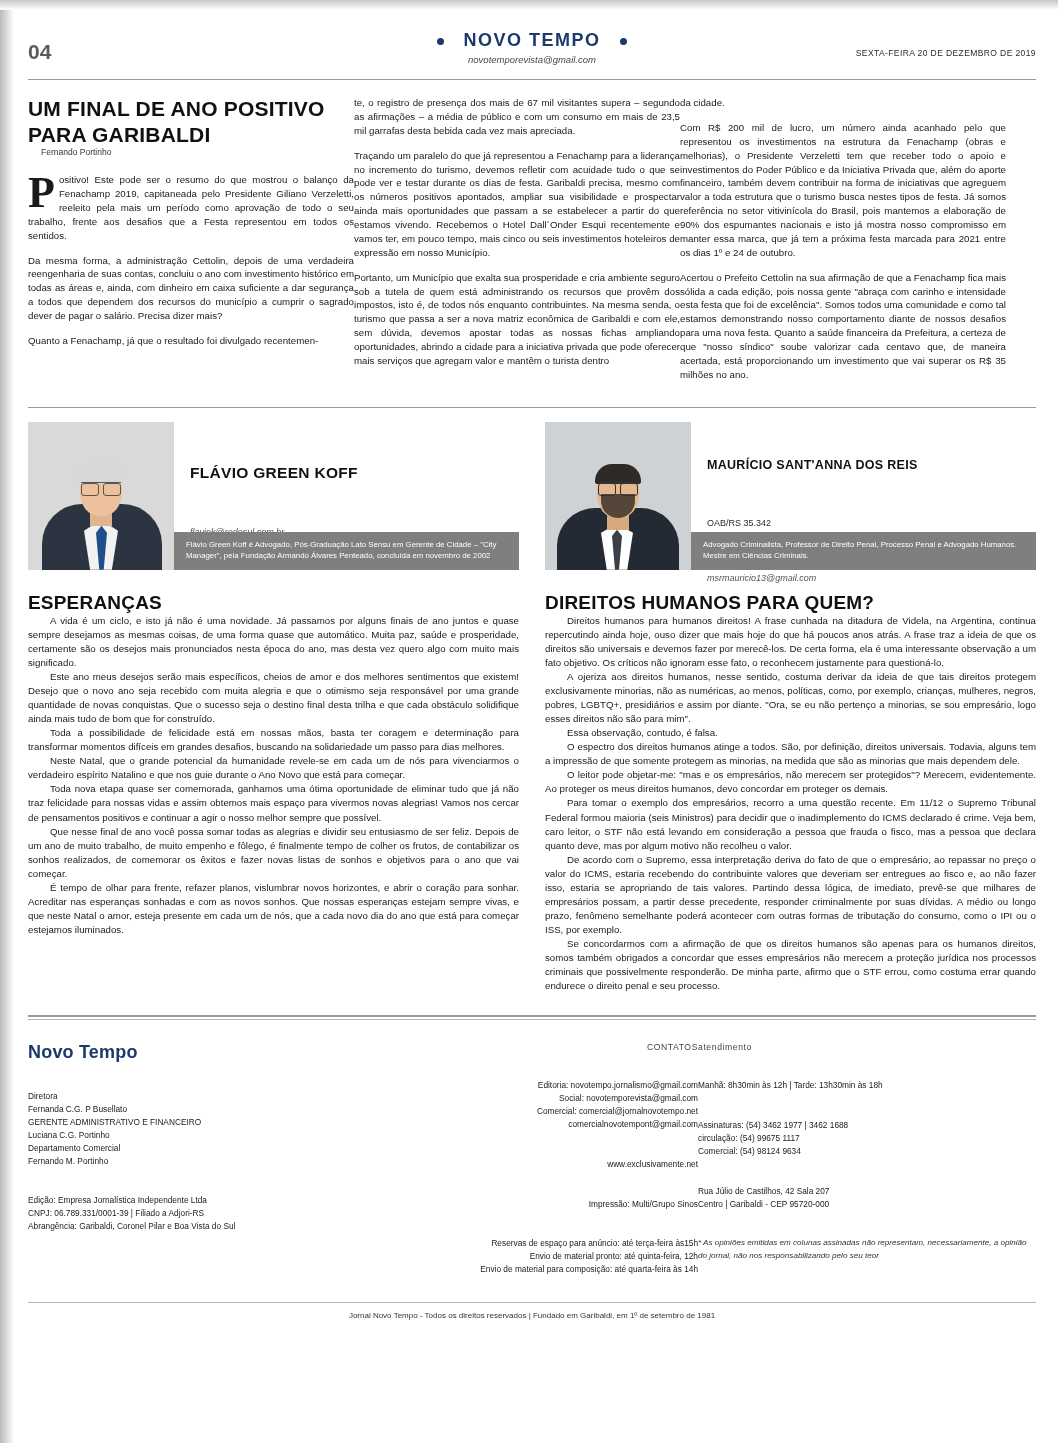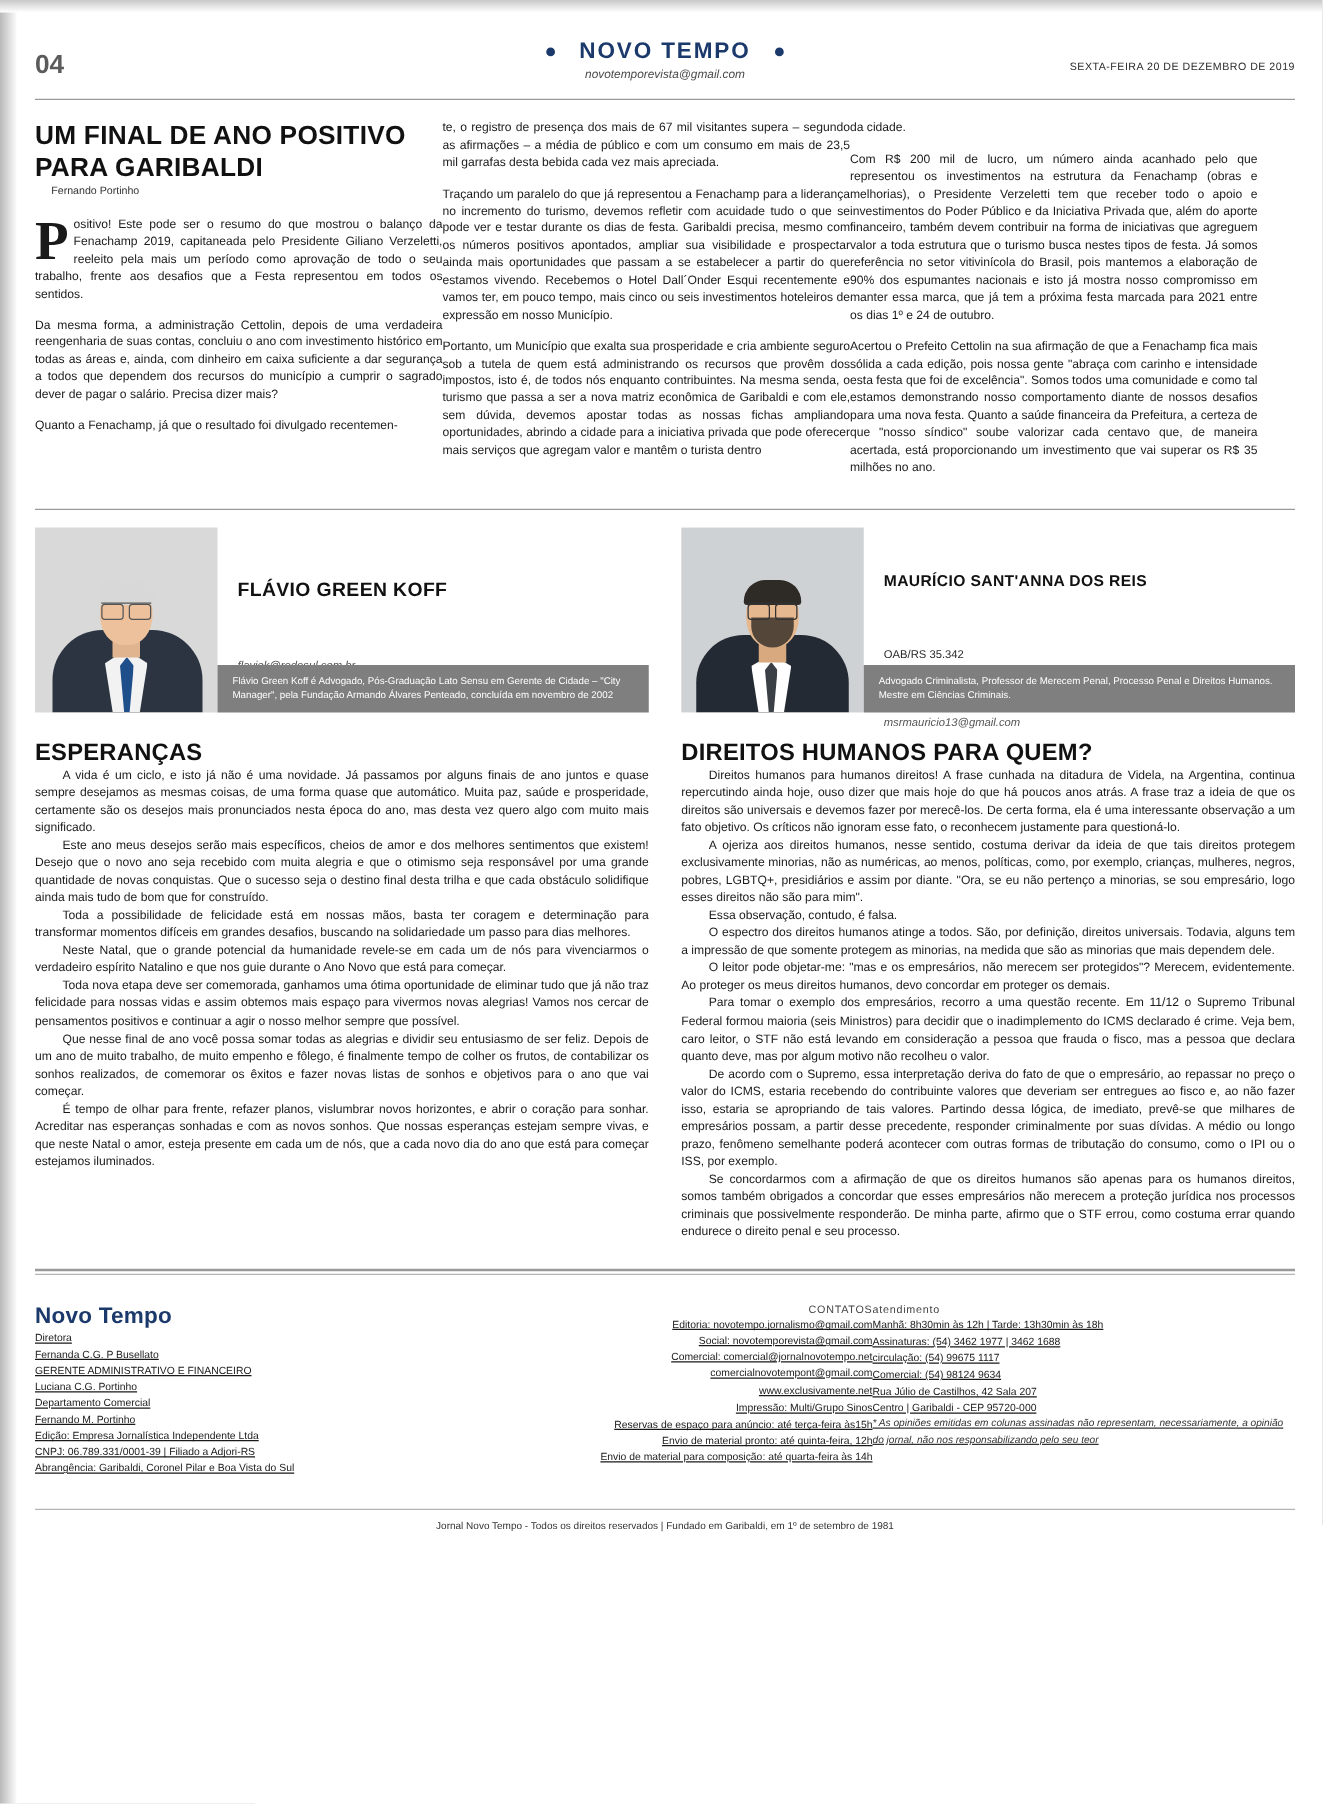--- a/index.html
+++ b/index.html
@@ -222,21 +222,21 @@
     font-size: 18px;
     font-weight: bold;
     color: #1b3a6b;
     letter-spacing: 0.2px;
   }
   .f-text {
     font-size: 8.3px;
     line-height: 1.55;
     color: #1a1a1a;
   }
-  .f-block { margin-top: 1px; text-decoration: underline; }
+  .f-block { margin-top: 27px; }
   .f-label {
     font-size: 8.6px;
     color: #444;
     letter-spacing: 0.6px;
   }
   .f-note {
     font-size: 8.1px;
     font-style: italic;
     color: #333;
     line-height: 1.5;
@@ -383,21 +383,21 @@
             <div class="author-name">FLÁVIO GREEN KOFF</div>
             <div class="author-mail">flaviok@redesul.com.br</div>
             <div class="author-bio">Flávio Green Koff é Advogado, Pós-Graduação Lato Sensu em Gerente de Cidade – "City Manager", pela Fundação Armando Álvares Penteado, concluída em novembro de 2002</div>
           </div>
         </div>
         <div class="art-title">ESPERANÇAS</div>
         <p class="col-body firstp">A vida é um ciclo, e isto já não é uma novidade. Já passamos por alguns finais de ano juntos e quase sempre desejamos as mesmas coisas, de uma forma quase que automático. Muita paz, saúde e prosperidade, certamente são os desejos mais pronunciados nesta época do ano, mas desta vez quero algo com muito mais significado.</p>
         <p class="col-body">Este ano meus desejos serão mais específicos, cheios de amor e dos melhores sentimentos que existem!  Desejo que o novo ano seja recebido com muita alegria e que o otimismo seja responsável por uma grande quantidade de novas conquistas. Que o sucesso seja o destino final desta trilha e que cada obstáculo solidifique ainda mais tudo de bom que for construído.</p>
         <p class="col-body">Toda a possibilidade de felicidade está em nossas mãos, basta ter coragem e determinação para transformar momentos difíceis em grandes desafios, buscando na solidariedade um passo para dias melhores.</p>
         <p class="col-body">Neste Natal, que o grande potencial da humanidade revele-se em cada um de nós para vivenciarmos o verdadeiro espírito Natalino e que nos guie durante o Ano Novo que está para começar.</p>
-        <p class="col-body">Toda nova etapa deve ser comemorada, ganhamos uma ótima oportunidade de eliminar tudo que já não traz felicidade para nossas vidas e assim obtemos mais espaço para vivermos novas alegrias! Vamos nos cercar de pensamentos positivos e continuar a agir o nosso melhor sempre que possível.</p>
+        <p class="col-body">Toda nova etapa quase ser comemorada, ganhamos uma ótima oportunidade de eliminar tudo que já não traz felicidade para nossas vidas e assim obtemos mais espaço para vivermos novas alegrias! Vamos nos cercar de pensamentos positivos e continuar a agir o nosso melhor sempre que possível.</p>
         <p class="col-body">Que nesse final de ano você possa somar todas as alegrias e dividir seu entusiasmo de ser feliz. Depois de um ano de muito trabalho, de muito empenho e fôlego, é finalmente tempo de colher os frutos, de contabilizar os sonhos realizados, de comemorar os êxitos e fazer novas listas de sonhos e objetivos para o ano que vai começar.</p>
         <p class="col-body">É tempo de olhar para frente, refazer planos, vislumbrar novos horizontes, e abrir o coração para sonhar. Acreditar nas esperanças sonhadas e com as novos sonhos. Que nossas esperanças estejam sempre vivas, e que neste Natal o amor, esteja presente em cada um de nós, que a cada novo dia do ano que está para começar estejamos iluminados.</p>
       </div>
 
       <div class="col2">
         <div class="author-block">
           <div class="photo">
             <div class="p2-bg"></div>
             <div class="p2-suit"></div>
             <div class="p2-shirt"></div>
@@ -405,21 +405,21 @@
             <div class="p2-neck"></div>
             <div class="p2-head"></div>
             <div class="p2-beard"></div>
             <div class="p2-hair"></div>
             <div class="p2-glass"></div>
           </div>
           <div class="author-side">
             <div class="author-name small">MAURÍCIO SANT'ANNA DOS REIS</div>
             <div class="author-sub">OAB/RS 35.342</div>
             <div class="author-mail">msrmauricio13@gmail.com</div>
-            <div class="author-bio">Advogado Criminalista, Professor de Merecem Penal, Processo Penal e Direitos Humanos. Mestre em Ciências Criminais.</div>
+            <div class="author-bio">Advogado Criminalista, Professor de Direito Penal, Processo Penal e Advogado Humanos. Mestre em Ciências Criminais.</div>
           </div>
         </div>
         <div class="art-title">DIREITOS HUMANOS PARA QUEM?</div>
         <p class="col-body firstp">Direitos humanos para humanos direitos! A frase cunhada na ditadura de Videla, na Argentina, continua repercutindo ainda hoje, ouso dizer que mais hoje do que há poucos anos atrás. A frase traz a ideia de que os direitos são universais e devemos fazer por merecê-los. De certa forma, ela é uma interessante observação a um fato objetivo. Os críticos não ignoram esse fato, o reconhecem justamente para questioná-lo.</p>
         <p class="col-body">A ojeriza aos direitos humanos, nesse sentido, costuma derivar da ideia de que tais direitos protegem exclusivamente minorias, não as numéricas, ao menos, políticas, como, por exemplo, crianças, mulheres, negros, pobres, LGBTQ+, presidiários e assim por diante. "Ora, se eu não pertenço a  minorias, se sou empresário, logo esses direitos não são para mim".</p>
         <p class="col-body">Essa observação, contudo, é falsa.</p>
         <p class="col-body">O espectro dos direitos humanos atinge a todos. São, por definição, direitos universais. Todavia, alguns tem a impressão de que somente protegem as minorias, na medida que são as minorias que mais dependem dele.</p>
         <p class="col-body">O leitor pode objetar-me: "mas e os empresários, não merecem ser protegidos"? Merecem, evidentemente. Ao proteger os meus direitos humanos, devo concordar em proteger os demais.</p>
         <p class="col-body">Para tomar o exemplo dos empresários, recorro a uma questão recente. Em 11/12 o Supremo Tribunal Federal formou maioria (seis Ministros) para decidir que o inadimplemento do ICMS declarado é crime. Veja bem, caro leitor, o STF não está levando em consideração a pessoa que frauda o fisco, mas a pessoa que declara quanto deve, mas por algum motivo não recolheu o valor.</p>
         <p class="col-body">De acordo com o Supremo, essa interpretação deriva do fato de que o empresário, ao repassar no preço o valor do ICMS, estaria recebendo do contribuinte valores que deveriam ser entregues ao fisco e, ao não fazer isso, estaria se apropriando de tais valores. Partindo dessa lógica, de imediato, prevê-se que milhares de empresários possam, a partir desse precedente, responder criminalmente por suas dívidas. A médio ou longo prazo, fenômeno semelhante poderá acontecer com outras formas de tributação do consumo, como o IPI ou o ISS, por exemplo.</p>

